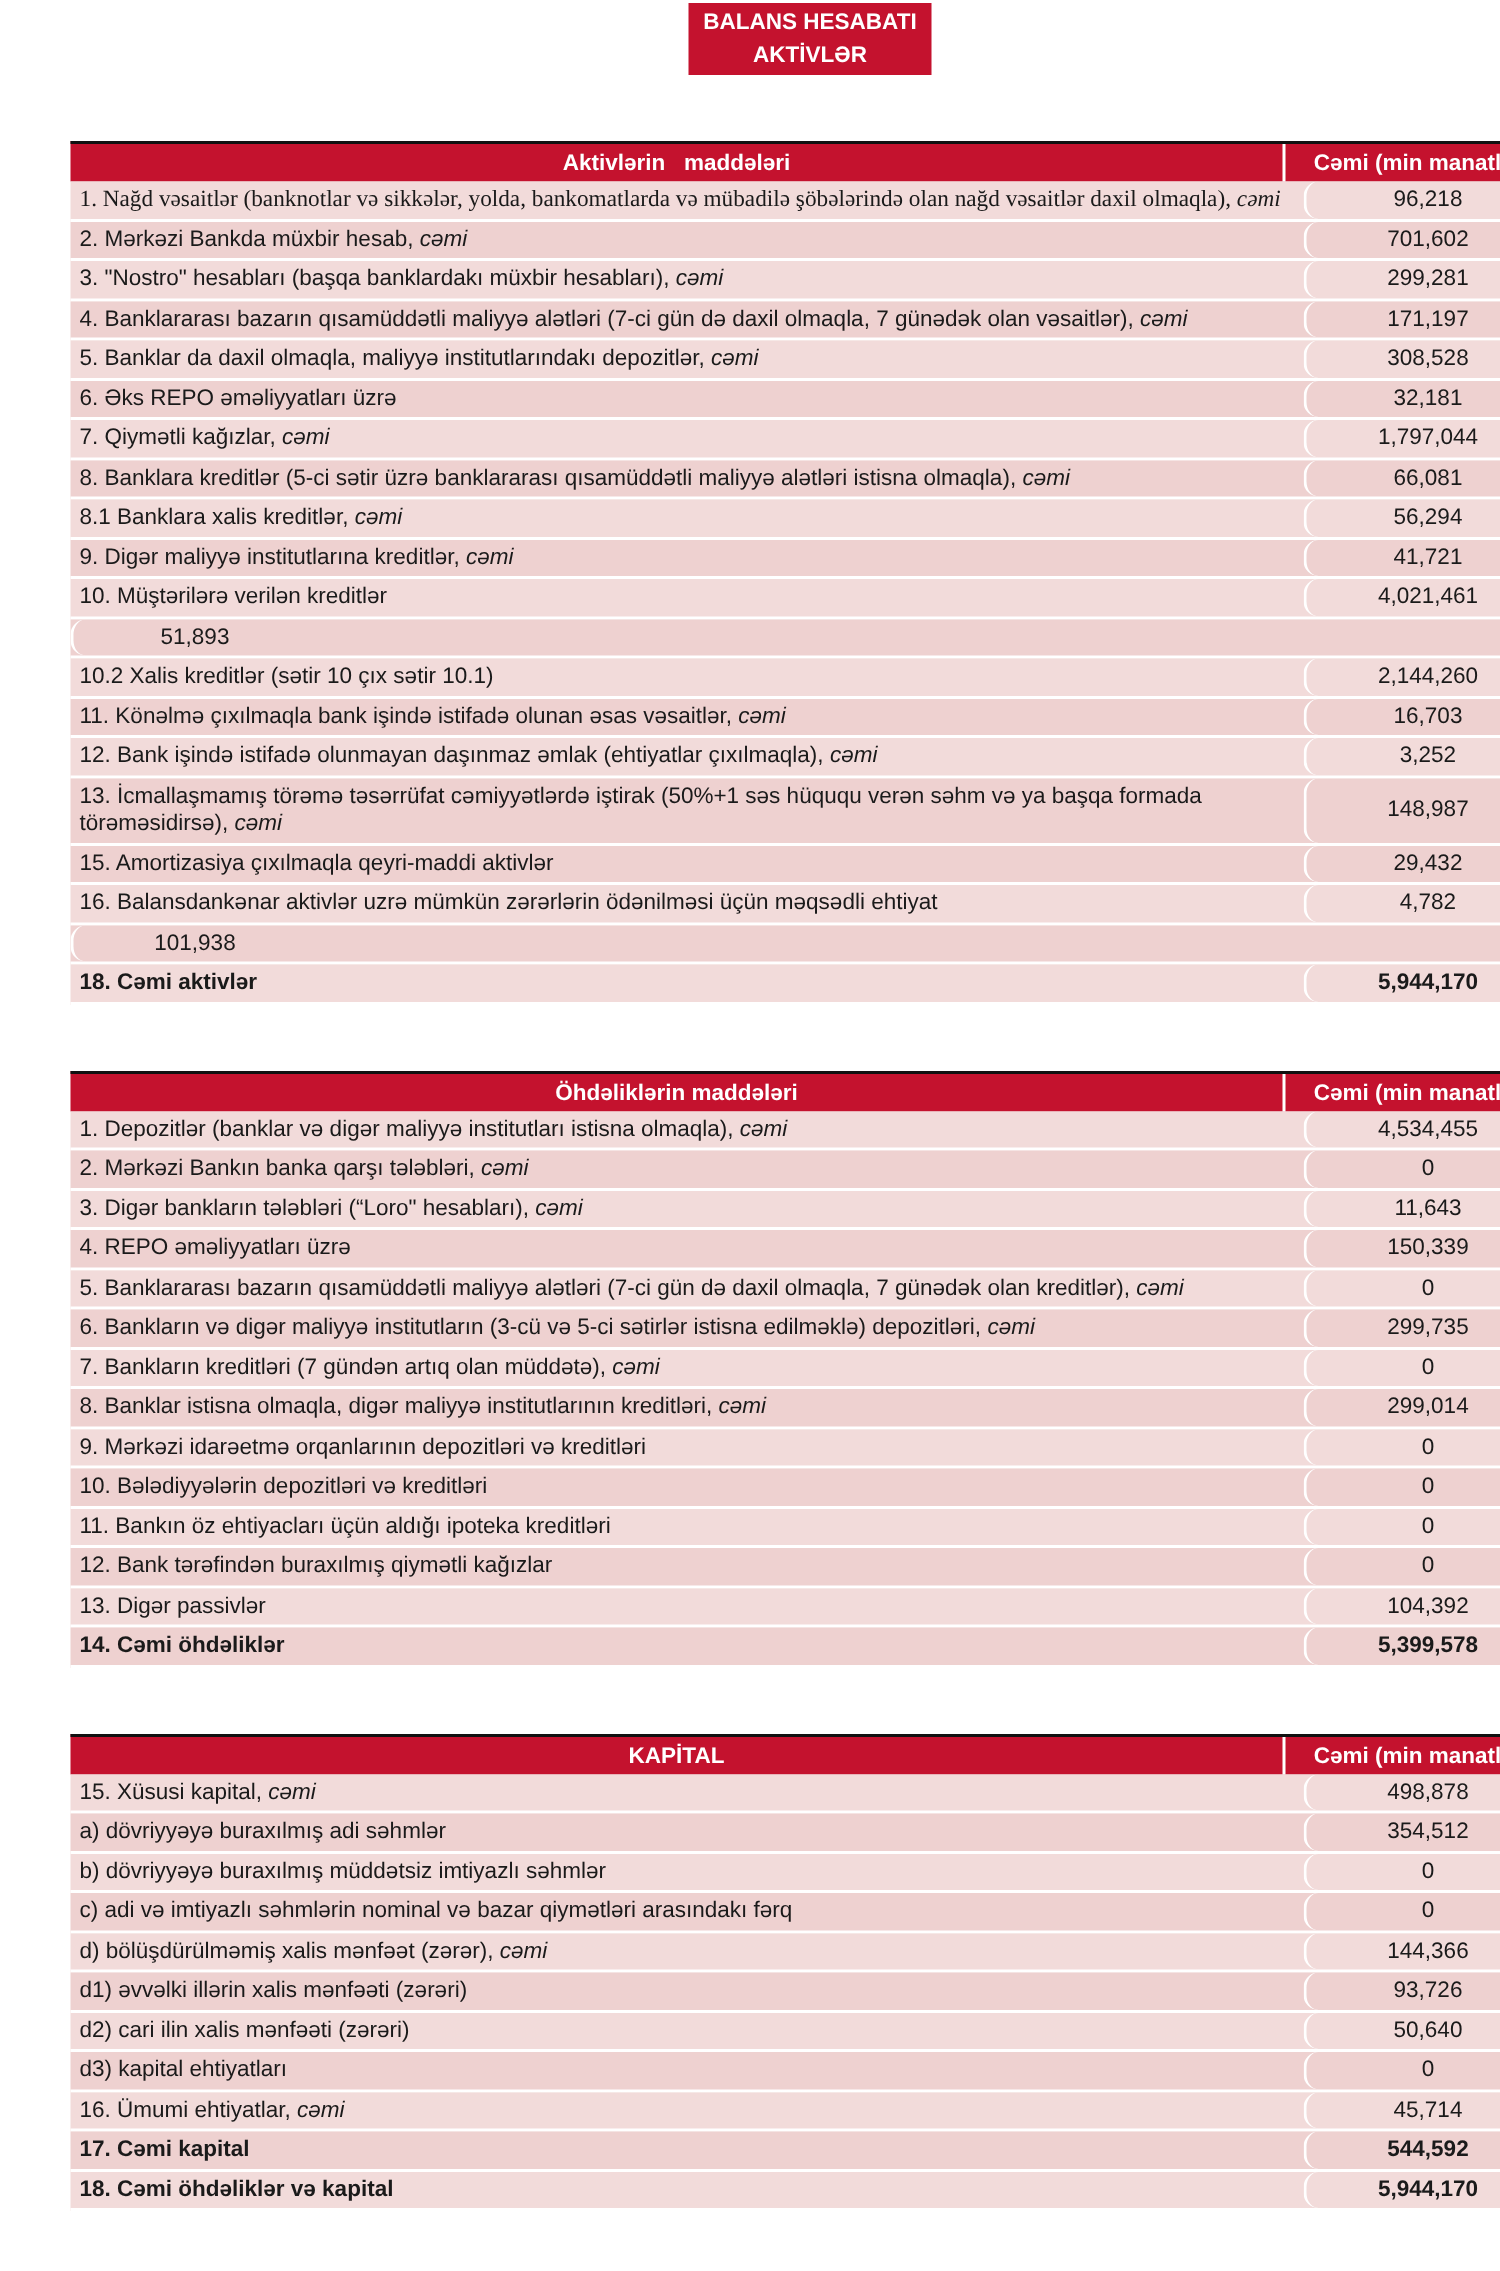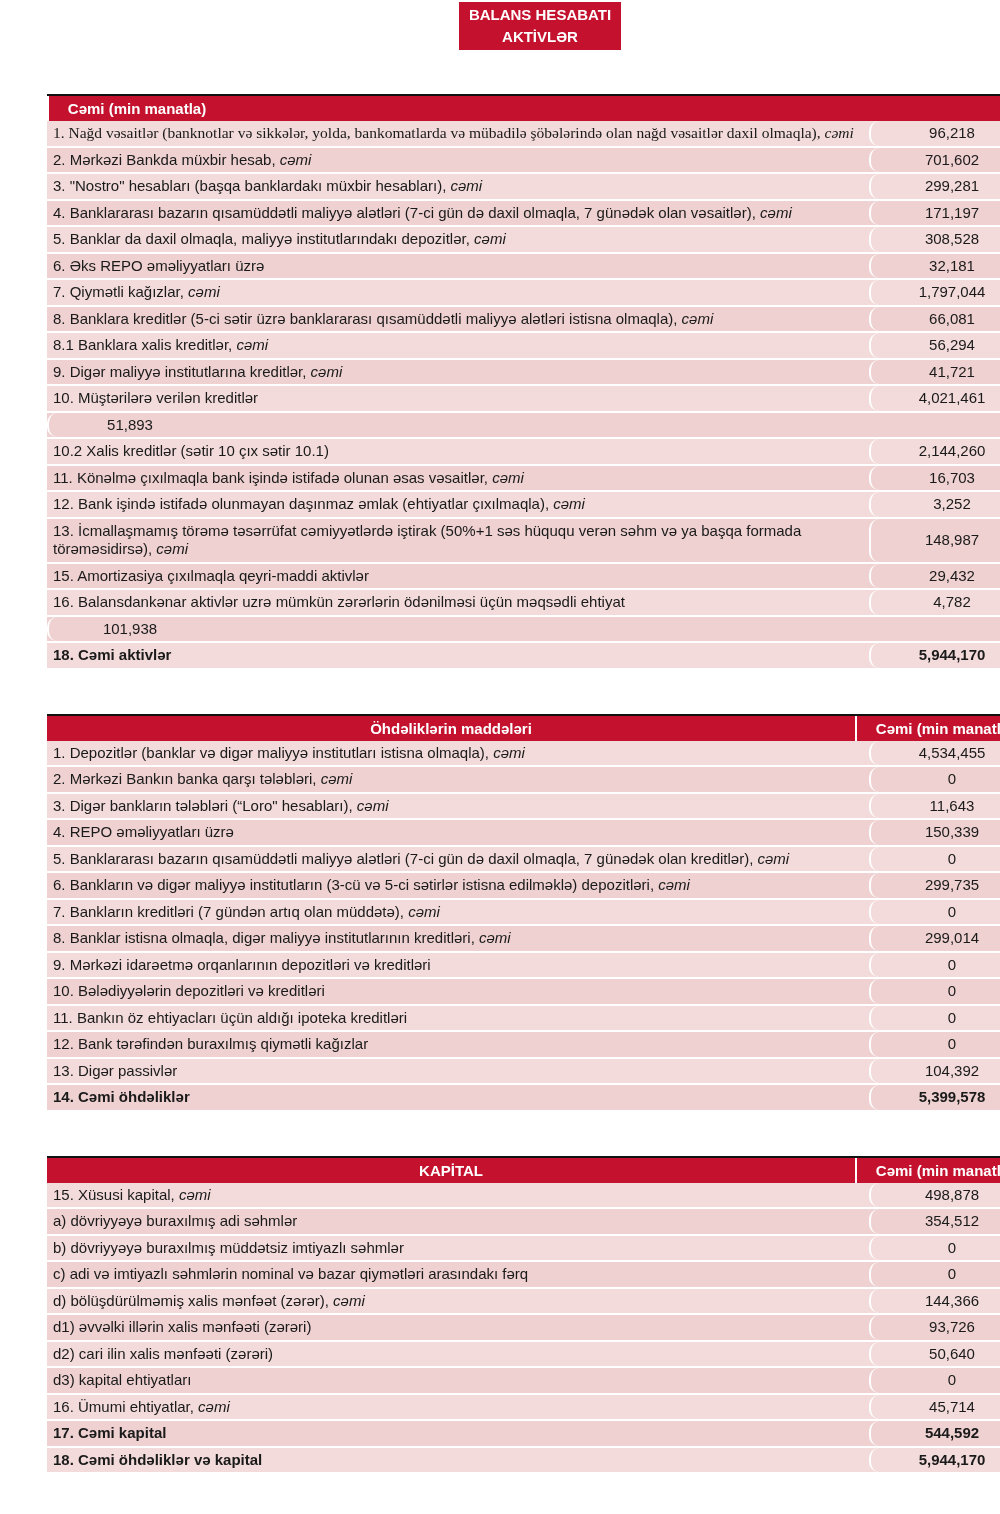--- a/index.html
+++ b/index.html
@@ -83,20 +83,21 @@
 <body>
 
 <div class="page">
   <div class="title-block">
     <div>BALANS HESABATI</div>
     <div>AKTİVLƏR</div>
   </div>
   <div>
       <section class="table">
         <div class="thead">
+          <div class="th label-col">Aktivlərin   maddələri</div>
           <div class="th value-col">Cəmi (min manatla)</div>
         </div>
         <div class="row light serif">
           <div class="cell label-col">1. Nağd vəsaitlər (banknotlar və sikkələr, yolda, bankomatlarda və mübadilə şöbələrində olan nağd vəsaitlər daxil olmaqla), <em>cəmi</em></div>
           <div class="cell value-col">96,218</div>
         </div>
         <div class="row dark">
           <div class="cell label-col">2. Mərkəzi Bankda müxbir hesab, <em>cəmi</em></div>
           <div class="cell value-col">701,602</div>
         </div>

